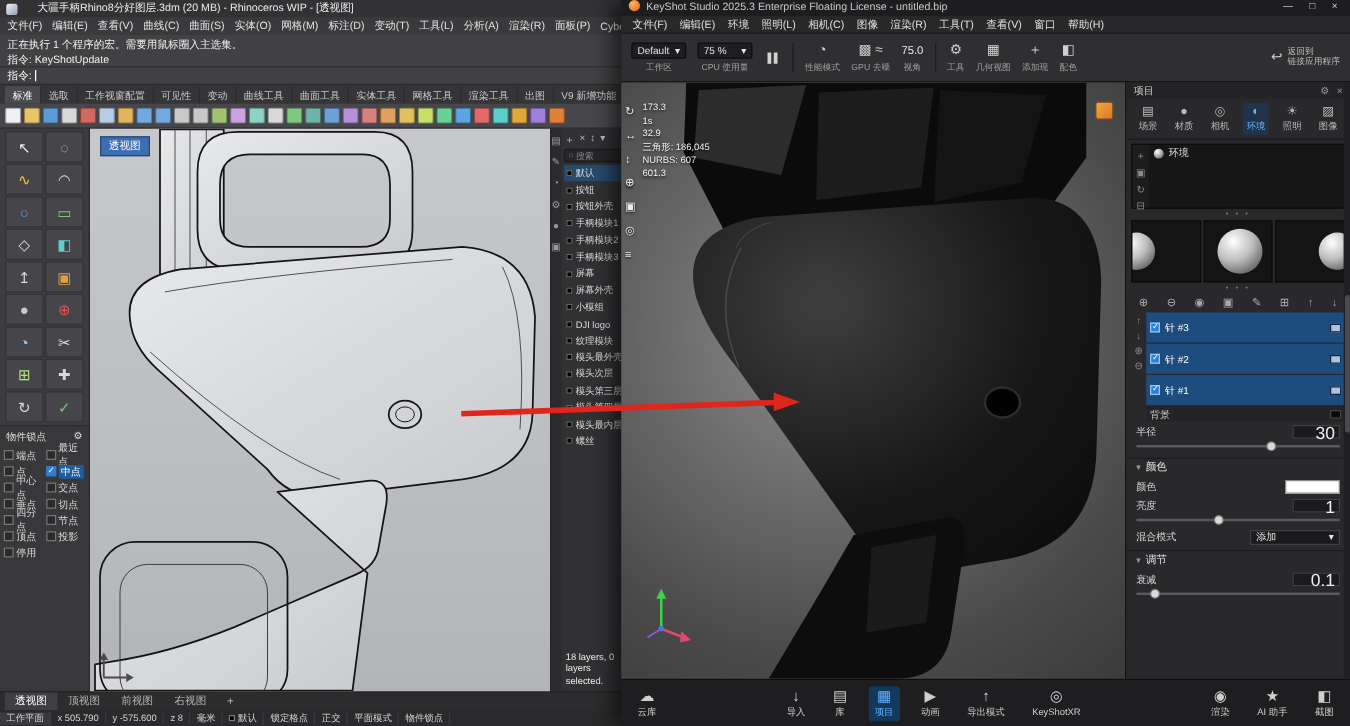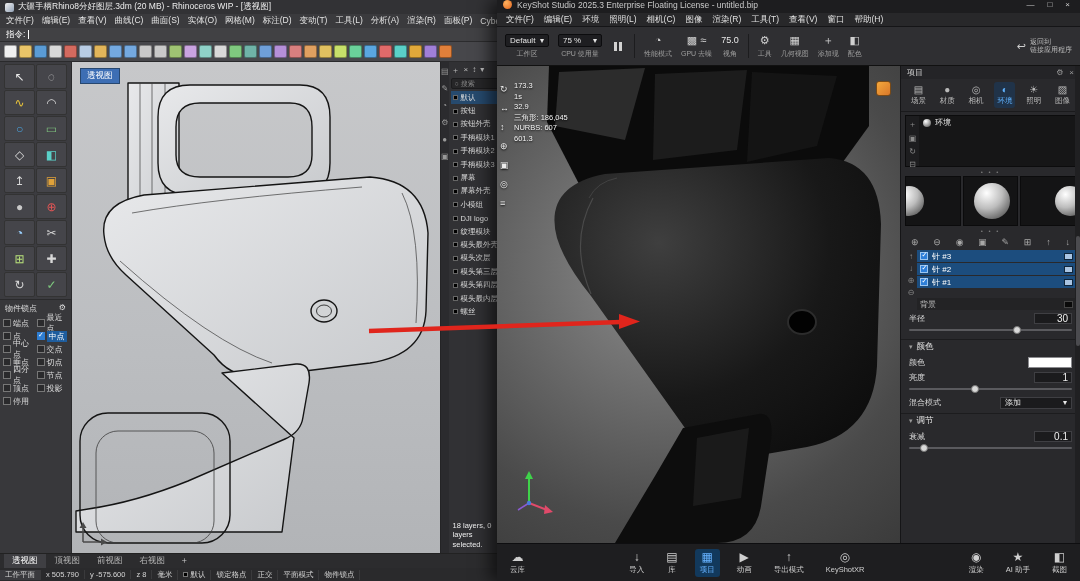--- a/index.html
+++ b/index.html
@@ -1,21 +1,21 @@
 <!DOCTYPE html>
 <html><head>
 <meta charset="utf-8">
 <style>
 *{margin:0;padding:0;box-sizing:border-box}
 html,body{width:1080px;height:581px;overflow:hidden;background:#111;font-family:"Liberation Sans",sans-serif}
 .stage{position:relative;width:1080px;height:581px}
 
 
 .rhino{position:absolute;left:0;top:0;width:497px;height:581px;display:flex;flex-direction:column;background:#3b3b3e;color:#ddd}
-.r-titlebar{height:14px;background:#323235;display:flex;align-items:center;gap:4px;padding:0 5px;font-size:8.5px;color:#ececec;flex:0 0 auto;white-space:nowrap;overflow:hidden}
+.r-titlebar{height:14px;background:#323235;display:flex;align-items:center;gap:16px;padding:0 5px;font-size:8.5px;color:#ececec;flex:0 0 auto;white-space:nowrap;overflow:hidden}
 .r-appicon{width:9px;height:9px;border-radius:2px;background:linear-gradient(135deg,#f0f0f0,#93a3b8);flex:0 0 auto}
 .r-menubar{height:14px;background:#3a3a3d;display:flex;align-items:center;padding:0 2px;font-size:8.5px;color:#e3e3e3;white-space:nowrap;overflow:hidden}
 .r-menu{padding:0 4px;cursor:default}
 .r-cmdhist{height:26px;background:#414144;padding:1px 6px;font-size:8.5px;line-height:12px;color:#f2f2f2;border-bottom:1px solid #2c2c2e;white-space:nowrap;overflow:hidden}
 .r-prompt{height:14px;background:#414144;display:flex;align-items:center;gap:3px;padding:0 6px;font-size:8.5px;color:#fff;border-bottom:1px solid #2c2c2e}
 .caret{width:1px;height:9px;background:#fff}
 .r-tabs{height:15px;background:#353538;display:flex;align-items:flex-end;padding:0 4px;font-size:8px;color:#c9c9c9;white-space:nowrap;overflow:hidden}
 .r-tab{padding:1.5px 6px;border-right:1px solid #2c2c2e}
 .r-tab.active{background:#4a4a4f;color:#fff}
 .r-icons{height:20px;background:#47474b;display:flex;align-items:center;gap:2px;padding:0 4px;overflow:hidden;border-bottom:1px solid #2a2a2c}
@@ -99,34 +99,34 @@
 .dots{height:9px;display:flex;align-items:center;justify-content:center;color:#7c7c7c;font-size:6px;letter-spacing:2px}
 .spheres{height:50px;display:flex;gap:2px;margin:0 4px}
 .sph-tile{flex:1;background:#141415;position:relative;overflow:hidden;border:1px solid #0b0b0c}
 .sph{position:absolute;border-radius:50%;background:radial-gradient(circle at 35% 28%,#fff,#bdbdbd 45%,#5a5a5a 85%,#2e2e2e)}
 .btn-row{height:20px;display:flex;align-items:center;justify-content:center;gap:6px}
 .k-btn{height:15px;display:flex;align-items:center;padding:0 8px;background:#39393d;border:1px solid #5c5c60;border-radius:2px;font-size:8px;color:#e8e8e8}
 .pin-tools{height:14px;display:flex;align-items:center;justify-content:space-between;padding:0 10px;font-size:9px;color:#a8a8a8}
 .pin-wrap{display:flex;margin:1px 4px 0}
 .pin-strip{width:12px;display:flex;flex-direction:column;align-items:center;gap:3px;font-size:8px;color:#8b8b8b;padding-top:2px}
 .pin-list{flex:1;display:flex;flex-direction:column;gap:1px}
-.pin-row{height:12px;background:#1c4d7e;display:flex;align-items:center;gap:4px;padding:0 3px;color:#fff;font-size:8px}
+.pin-row{height:12px;background:#1c4d7e;display:flex;align-items:center;gap:4px;padding:12px 3px;color:#fff;font-size:8px}
 .pin-cb{width:8px;height:8px;background:#2d7fd9;border:1px solid #9cc6f0;position:relative;flex:0 0 auto}
 .pin-cb::after{content:"✓";position:absolute;top:-2px;left:0.5px;font-size:7px;color:#fff}
 .pin-thumb{margin-left:auto;width:9px;height:7px;background:#a9c4e2;border:1px solid #10253a}
 .bg-wrap{margin:1px 4px 0;display:flex}
 .bg-inner{flex:1;margin-left:12px;height:12px;background:#232325;display:flex;align-items:center;padding:0 3px;color:#c2c2c2;font-size:8px}
 .bg-thumb{margin-left:auto;width:9px;height:7px;background:#0a0a0a;border:1px solid #444}
 .shape-rows{padding:5px 8px 0;display:flex;flex-direction:column;gap:3px}
 .sh-row{display:flex;align-items:center;gap:4px;height:12px;color:#d6d6d6;font-size:8px}
 .grow{flex:1}
 .radio{width:8px;height:8px;border-radius:50%;border:1px solid #8b8b8b;position:relative;flex:0 0 auto}
 .radio.sel::after{content:"";position:absolute;inset:1.5px;border-radius:50%;background:#e8e8e8}
 .val-row{display:flex;align-items:center;justify-content:space-between;height:13px;padding:0 8px;color:#d6d6d6;font-size:8px;margin-top:2px}
-.val-box{width:38px;height:11px;background:#1b1b1d;border:1px solid #3f3f43;display:flex;align-items:center;justify-content:flex-end;padding:0 3px;font-size:10px;color:#eee}
+.val-box{width:38px;height:11px;background:#1b1b1d;border:1px solid #3f3f43;display:flex;align-items:center;justify-content:flex-end;padding:0 3px;font-size:14px;color:#eee}
 .slider{height:10px;padding:0 8px;display:flex;align-items:center}
 .track{position:relative;flex:1;height:2px;background:#5a5a5e;border-radius:1px}
 .thumbb{position:absolute;top:-3px;width:8px;height:8px;border-radius:50%;background:#d9d9d9;border:1px solid #777}
 .sec-head{height:15px;display:flex;align-items:center;gap:4px;padding:0 8px;color:#e3e3e3;font-size:8.5px;border-top:1px solid #1c1c1e;margin-top:4px}
 .sec-chev{font-size:7px;color:#9a9a9a}
 .swatch{width:44px;height:11px;background:#fff;border:1px solid #8a8a8e}
 .dd{width:72px;height:12px;background:#1b1b1d;border:1px solid #3f3f43;display:flex;align-items:center;justify-content:space-between;padding:0 4px;font-size:8px;color:#e8e8e8}
 .k-scroll{position:absolute;right:0;top:0;bottom:0;width:5px;background:#202022}
 .k-scroll .sthumb{position:absolute;top:170px;height:110px;left:0.5px;width:4px;background:#4b4b4f;border-radius:2px}
 
@@ -161,24 +161,43 @@
         <span class="r-menu">实体(O)</span>
         <span class="r-menu">网格(M)</span>
         <span class="r-menu">标注(D)</span>
         <span class="r-menu">变动(T)</span>
         <span class="r-menu">工具(L)</span>
         <span class="r-menu">分析(A)</span>
         <span class="r-menu">渲染(R)</span>
         <span class="r-menu">面板(P)</span>
         <span class="r-menu">Cyberstrak</span>
       </div>
+    <div class="r-cmdhist">
+      <div>正在执行 1 个程序的宏。需要用鼠标圈入主选集。</div>
+      <div>指令: KeyShotUpdate</div>
+    </div>
     <div class="r-prompt">
       <span>指令:</span>
       <span class="caret"></span>
     </div>
+    <div class="r-tabs">
+
+    <span class="r-tab active">标准</span>
+        <span class="r-tab">选取</span>
+        <span class="r-tab">工作视窗配置</span>
+        <span class="r-tab">可见性</span>
+        <span class="r-tab">变动</span>
+        <span class="r-tab">曲线工具</span>
+        <span class="r-tab">曲面工具</span>
+        <span class="r-tab">实体工具</span>
+        <span class="r-tab">网格工具</span>
+        <span class="r-tab">渲染工具</span>
+        <span class="r-tab">出图</span>
+        <span class="r-tab">V9 新增功能</span>
+      </div>
     <div class="r-icons">
 
     <span class="r-ico" style="background: rgb(240, 240, 240);"></span>
         <span class="r-ico" style="background: rgb(233, 196, 104);"></span>
         <span class="r-ico" style="background: rgb(90, 155, 213);"></span>
         <span class="r-ico" style="background: rgb(216, 216, 216);"></span>
         <span class="r-ico" style="background: rgb(212, 106, 95);"></span>
         <span class="r-ico" style="background: rgb(184, 204, 228);"></span>
         <span class="r-ico" style="background: rgb(226, 181, 90);"></span>
         <span class="r-ico" style="background: rgb(116, 169, 224);"></span>

